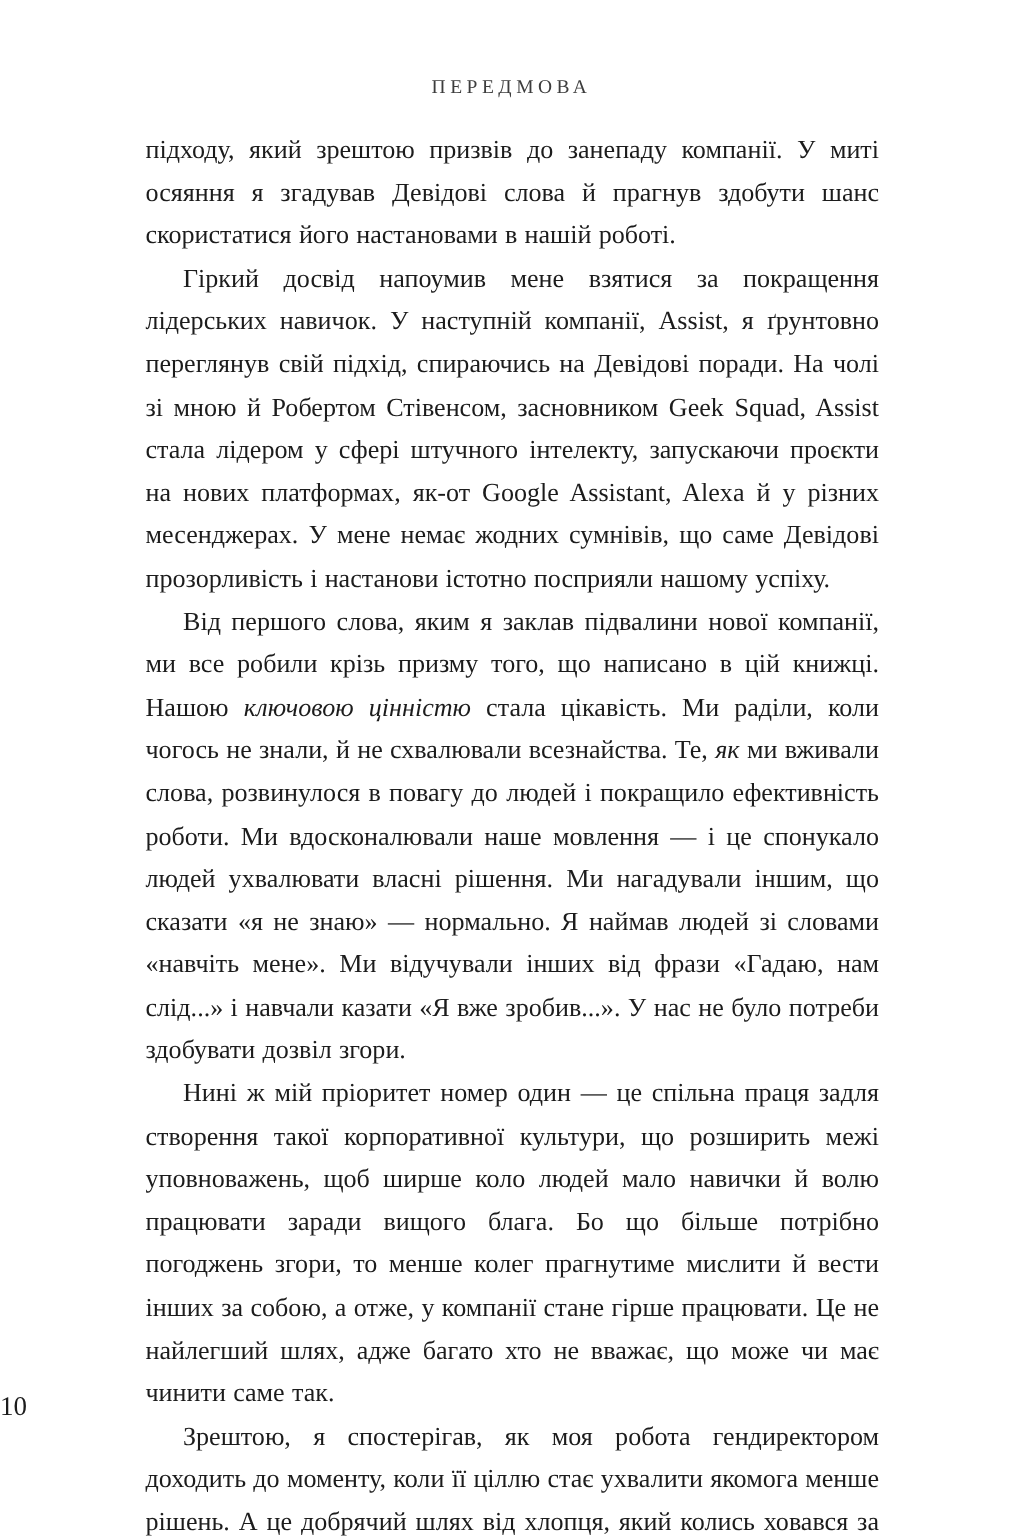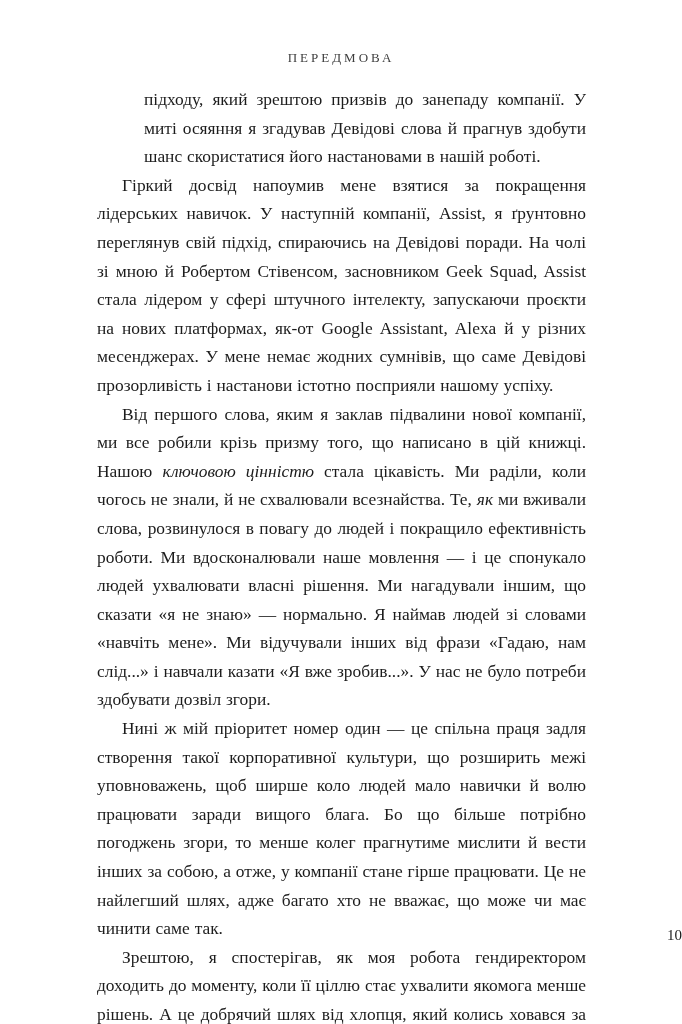--- a/index.html
+++ b/index.html
@@ -36,33 +36,32 @@
     line-height: 28.6px;
     word-spacing: 0.5px;
   }
   .page-body p {
     margin: 0;
     padding: 0;
     text-indent: 25px;
   }
   .page-body p.no-indent {
     text-indent: 0;
-    margin-left: 47px;
   }
   .page-body em {
     font-style: italic;
     font-family: Liberation Serif, serif;
   }
   .page-number {
     position: absolute;
     top: 927px;
     left: 0;
     right: 0;
-    text-align: right;
-    font-size: 15px;
+    text-align: left;
+    font-size: 18px;
     color: #1c1c1c;
   }
 </style>
 </head>
 <body>
 
 <div class="page">
   <div class="running-head">ПЕРЕДМОВА</div>
 
   <div class="page-body">

